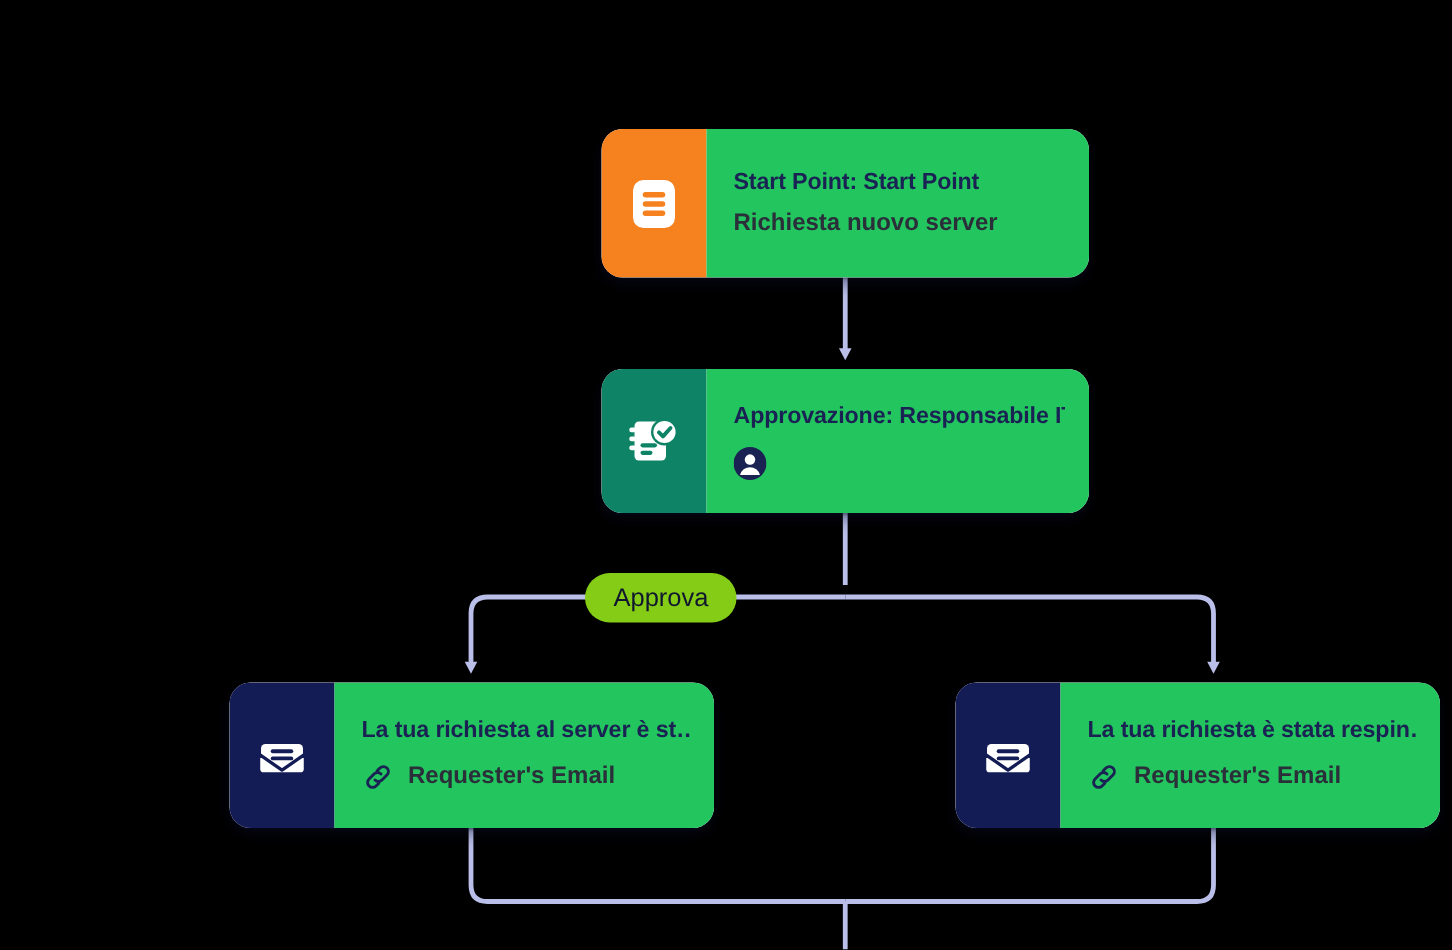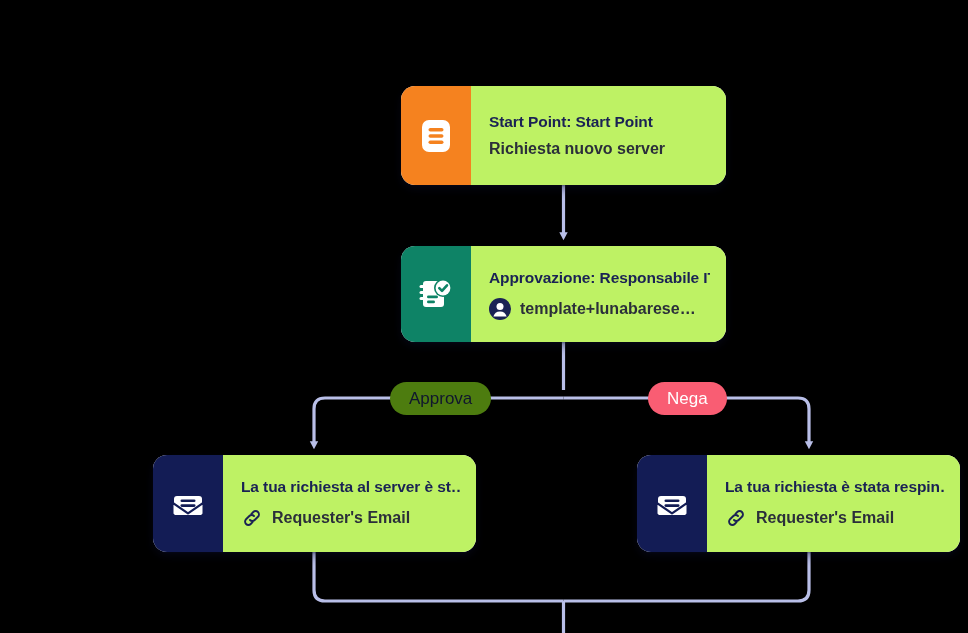--- a/index.html
+++ b/index.html
@@ -40,21 +40,21 @@
                 0 1px 2px rgba(10, 14, 40, 0.35);
   }
   .node-icon {
     flex: 0 0 auto;
     display: flex;
     align-items: center;
     justify-content: center;
   }
   .node-body {
     flex: 1 1 auto;
-    background: #bef264;
+    background: #22c55e;
     display: flex;
     flex-direction: column;
     justify-content: center;
     padding: 0 16px 0 18px;
     min-width: 0;
   }
   .node-title {
     font-size: 15.5px;
     font-weight: bold;
     color: #1a2254;
@@ -133,21 +133,21 @@
     display: flex;
     align-items: center;
     justify-content: center;
     font-size: 17px;
     height: 33px;
     padding: 0 19px;
   }
   #pill-approve {
     left: 390px;
     top: 382px;
-    background: #4d7c0f;
+    background: #84cc16;
     color: #10162e;
     text-align: right;
   }
   #pill-deny {
     left: 648px;
     top: 382px;
     background: #f95d73;
     color: #ffffff;
   }
 
@@ -213,21 +213,20 @@
       </svg>
     </div>
     <div class="node-body">
       <div class="node-title">Approvazione: Responsabile IT</div>
       <div class="node-sub">
         <svg class="icon-glyph" width="22" height="22" viewBox="0 0 22 22">
           <circle cx="11" cy="11" r="11" fill="#1a2254"></circle>
           <circle cx="11" cy="8.4" r="3.5" fill="#ffffff"></circle>
           <path d="M4.4 18.6 a6.8 6.8 0 0 1 13.2 0 z" fill="#ffffff"></path>
         </svg>
-        <span class="node-sub-text">template+lunabarese…</span>
       </div>
     </div>
   </div>
 
   <div class="node" id="node-email-approved">
     <div class="node-icon">
       <svg class="icon-glyph" width="38" height="38" viewBox="0 0 38 38">
         <path d="M5 14 a3 3 0 0 1 3 -3 h22 a3 3 0 0 1 3 3 v12 a3 3 0 0 1 -3 3 h-22 a3 3 0 0 1 -3 -3 z" fill="#ffffff"></path>
         <rect x="11.5" y="14.5" width="15" height="2.6" rx="1.3" fill="#131c55"></rect>
         <rect x="11.5" y="19.3" width="15" height="2.6" rx="1.3" fill="#131c55"></rect>
@@ -261,15 +260,14 @@
         <svg class="icon-glyph" width="22" height="22" viewBox="0 0 24 24">
           <path d="M9.8 14.2 a3.6 3.6 0 0 0 5.1 0 l3.6 -3.6 a3.6 3.6 0 0 0 -5.1 -5.1 l-2 2" fill="none" stroke="#1a2254" stroke-width="2.1" stroke-linecap="round"></path>
           <path d="M14.2 9.8 a3.6 3.6 0 0 0 -5.1 0 l-3.6 3.6 a3.6 3.6 0 0 0 5.1 5.1 l2 -2" fill="none" stroke="#1a2254" stroke-width="2.1" stroke-linecap="round"></path>
         </svg>
         <span class="node-sub-text">Requester's Email</span>
       </div>
     </div>
   </div>
 
   <div class="pill" id="pill-approve">Approva</div>
-  <div class="pill" id="pill-deny">Nega</div>
 
 </div>
 
 </body></html>

